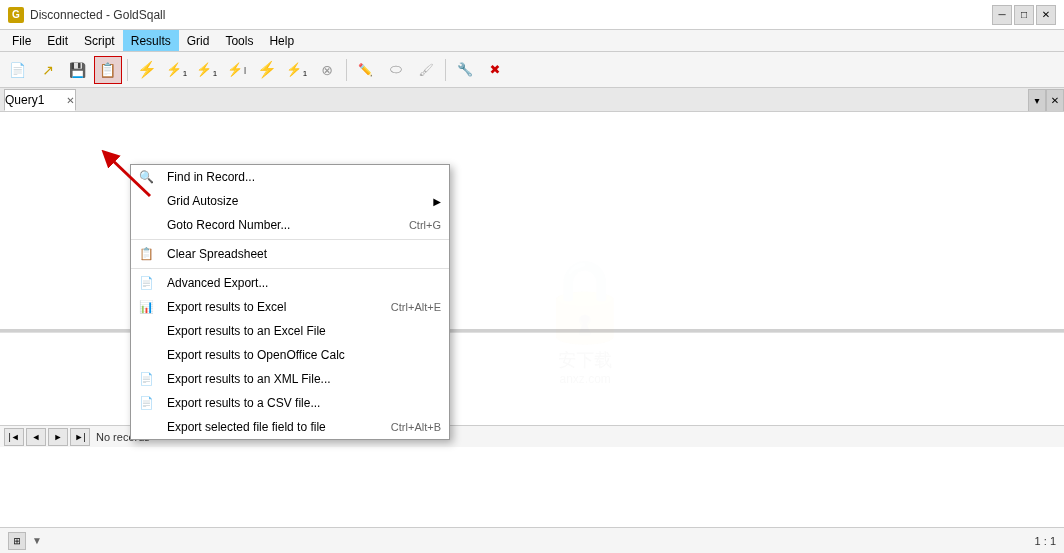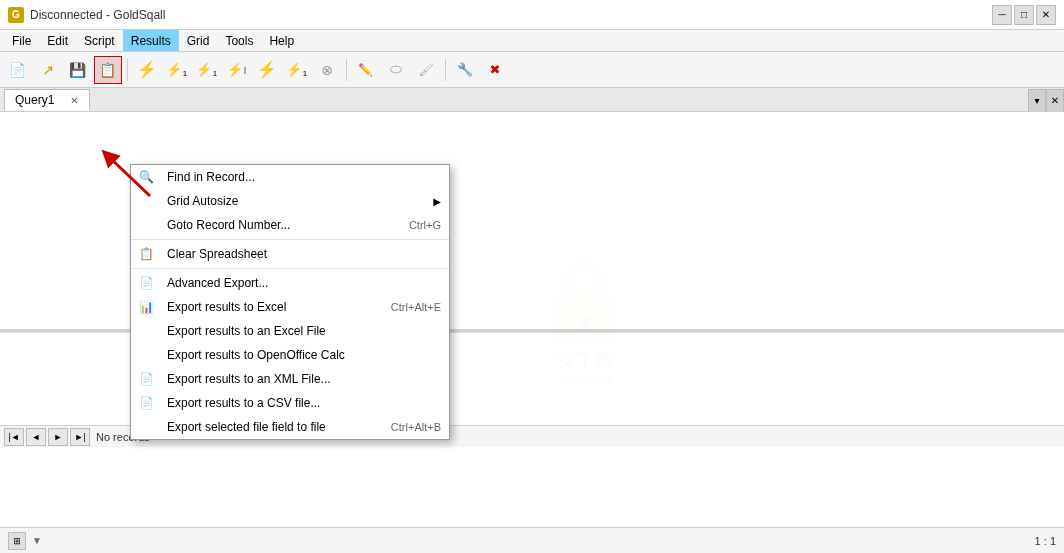--- a/index.html
+++ b/index.html
@@ -88,27 +88,27 @@
     #tabs-bar {
       background: #e8e8e8;
       height: 24px;
       display: flex;
       align-items: flex-end;
       border-bottom: 1px solid #ccc;
       padding-left: 4px;
     }
     .tab {
       height: 22px;
-      padding: 0 10px;
+      padding: 0 0;
       background: #d0d0d0;
       border: 1px solid #bbb;
       border-bottom: none;
       display: flex;
       align-items: center;
-      gap: 16px;
+      gap: 22px;
       font-size: 12px;
       cursor: pointer;
       margin-right: 2px;
     }
     .tab.active {
       background: #fff;
       border-bottom: 1px solid #fff;
       z-index: 1;
     }
     .tab-close {

